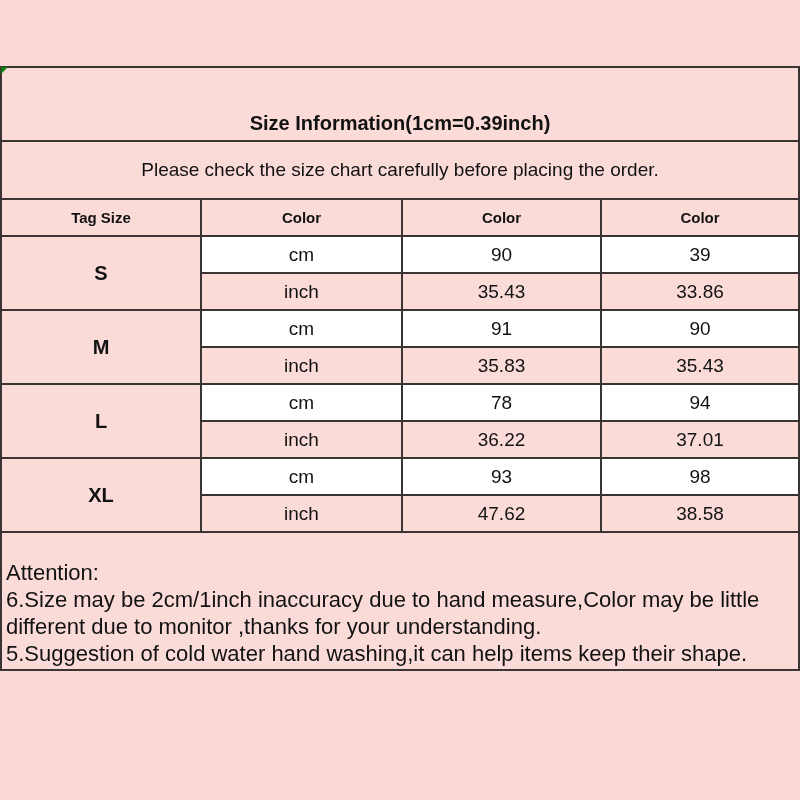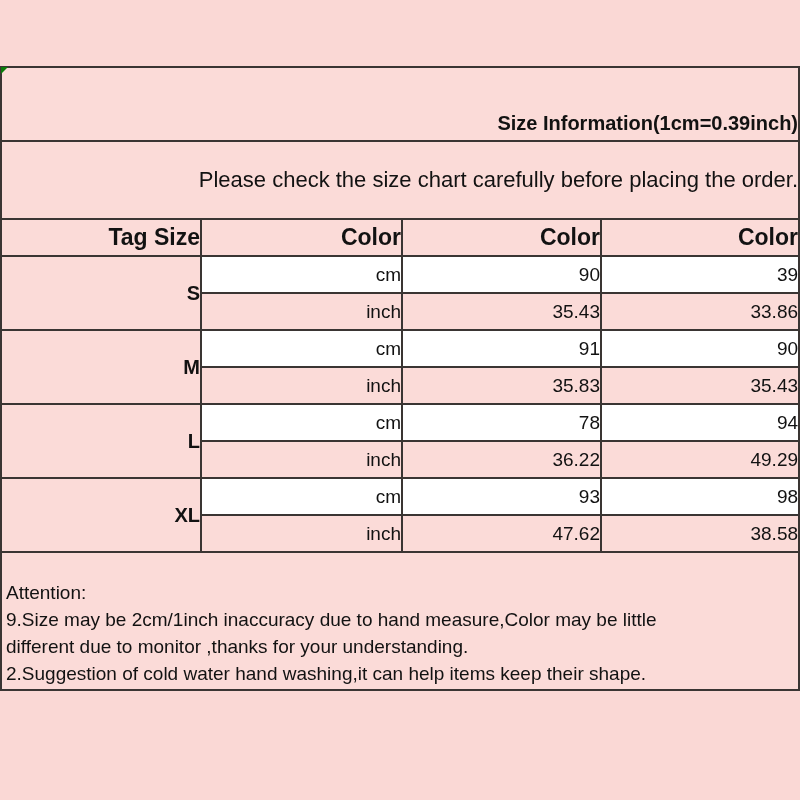--- a/index.html
+++ b/index.html
@@ -21,56 +21,56 @@
   .size-chart{
     position:absolute;
     top:66px;left:0;
     width:798px;
     border-collapse:collapse;
     table-layout:fixed;
     background:var(--cell-pink);
   }
   .size-chart td{
     border:2px solid var(--border);
-    text-align:right;
+    text-align:center;
     vertical-align:middle;
     font-size:19px;
     overflow:hidden;
   }
   .c-pink{background:var(--cell-pink);}
   .c-white{background:var(--cell-white);}
   tr.title-row td{
     height:74px;
     vertical-align:bottom;
     padding-bottom:5px;
     font-size:20px;
     font-weight:bold;
   }
   tr.subtitle-row td{
-    height:78px;
-    font-size:22px;
+    height:58px;
+    font-size:19px;
   }
   tr.header-row td{
     height:37px;
     font-weight:bold;
-    font-size:23px;
+    font-size:15px;
   }
   tr.data-row td{
     height:37px;
   }
   td.tag-cell{
     font-weight:bold;
     font-size:20px;
   }
   tr.attention-row td{
     height:138px;
     text-align:left;
     vertical-align:bottom;
     padding:0 4px 2px 4px;
-    font-size:19px;
+    font-size:22px;
     line-height:27px;
   }
   .corner-artifact{
     position:absolute;
     top:67px;left:1px;
     width:0;height:0;
     border-top:7px solid var(--corner-green);
     border-right:7px solid transparent;
     z-index:5;
   }
@@ -130,37 +130,37 @@
 
   <tr class="data-row">
     <td rowspan="2" class="c-pink tag-cell">L</td>
     <td class="c-white">cm</td>
     <td class="c-white">78</td>
     <td class="c-white">94</td>
   </tr>
   <tr class="data-row">
     <td class="c-pink">inch</td>
     <td class="c-pink">36.22</td>
-    <td class="c-pink">49.29</td>
+    <td class="c-pink">37.01</td>
   </tr>
 
   <tr class="data-row">
     <td rowspan="2" class="c-pink tag-cell">XL</td>
     <td class="c-white">cm</td>
     <td class="c-white">93</td>
     <td class="c-white">98</td>
   </tr>
   <tr class="data-row">
     <td class="c-pink">inch</td>
     <td class="c-pink">47.62</td>
     <td class="c-pink">38.58</td>
   </tr>
 
   <tr class="attention-row">
     <td colspan="4" class="c-pink">
       <div>Attention:</div>
-      <div>9.Size may be 2cm/1inch inaccuracy due to hand measure,Color may be little</div>
+      <div>6.Size may be 2cm/1inch inaccuracy due to hand measure,Color may be little</div>
       <div>different due to monitor ,thanks for your understanding.</div>
-      <div>2.Suggestion of cold water hand washing,it can help items keep their shape.</div>
+      <div>5.Suggestion of cold water hand washing,it can help items keep their shape.</div>
     </td>
   </tr>
 </tbody>
   </table>
 
 </body></html>

